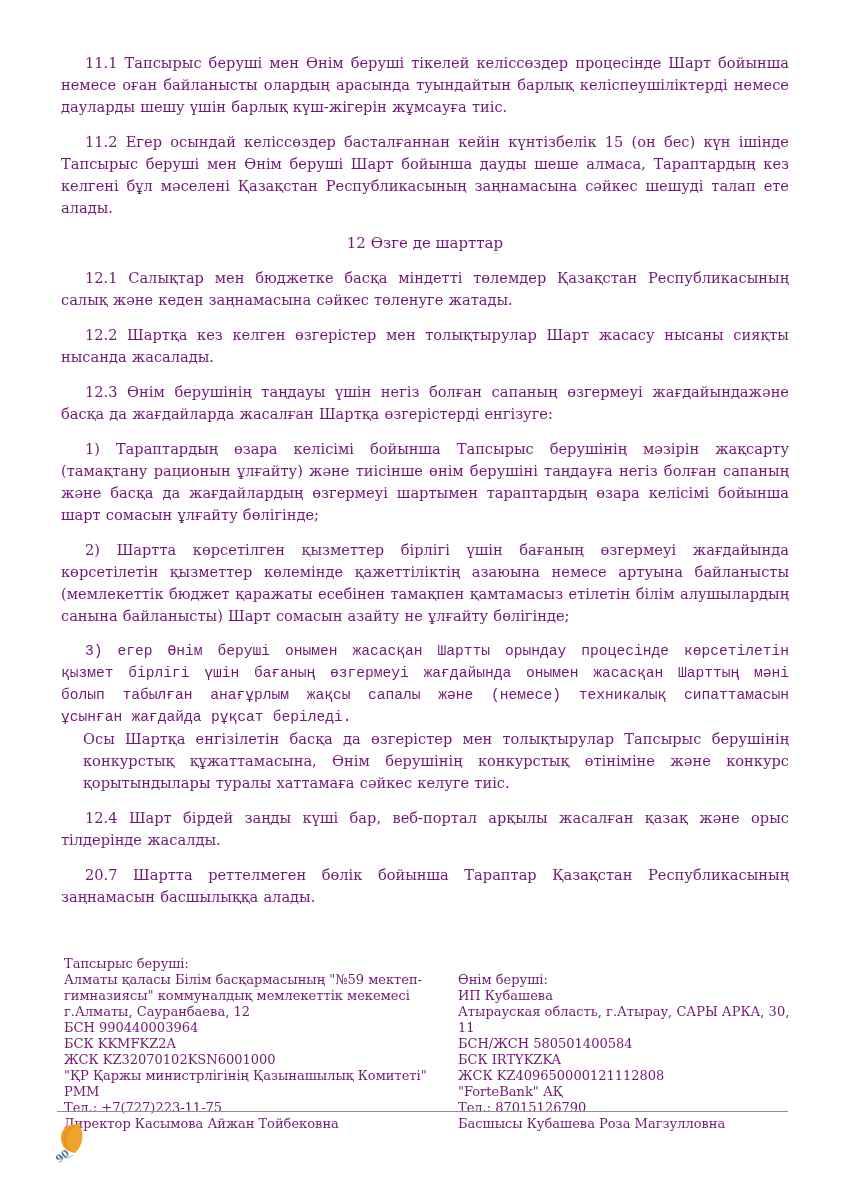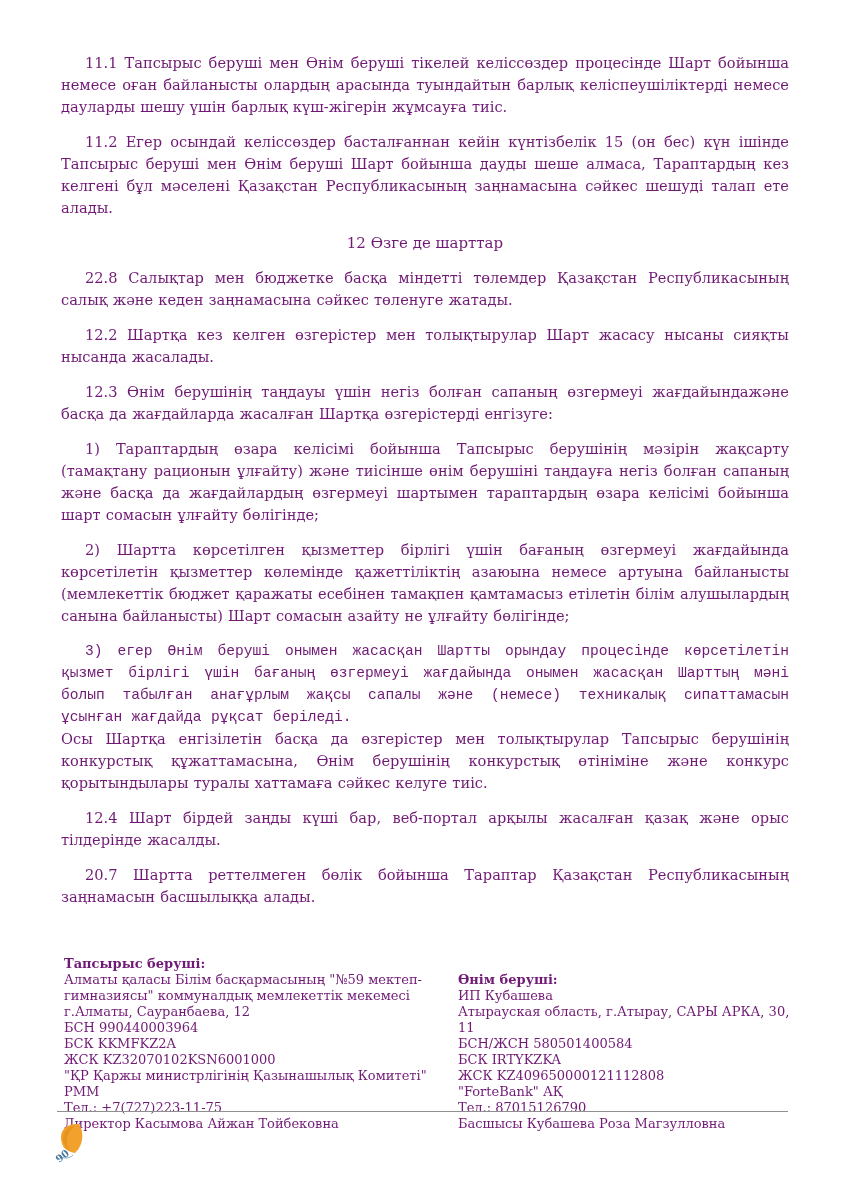--- a/index.html
+++ b/index.html
@@ -15,33 +15,33 @@
   .content {
     position:absolute; top:52px; left:61px; width:728px;
   }
   .para {
     margin:0 0 13px 0;
     font-size:14.6px; line-height:22px;
     text-align:justify; text-indent:24px;
     word-spacing:0.5px;
   }
   .para.tight { margin-bottom:0;font-family:Liberation Mono, monospace; }
-  .para.noindent { text-indent:0; }
+  .para.noindent { text-indent:0;margin-left:22px; }
   .heading {
     font-size:15px; line-height:22px; font-weight:normal;
     text-align:center; margin:0 0 13px 0;
   }
   .details {
     position:absolute; top:956px; left:64px; right:40px;
     font-size:13px; line-height:16px;
   }
   .col { position:absolute; top:0; }
   .col.customer { left:0; width:398px; }
   .col.supplier { left:394px; top:16px; width:350px; }
-  .col-title { font-weight:bold; }
+  .col-title { font-weight:normal; }
   .col-lines { white-space:pre-line; }
   .rule {
     position:absolute; top:1111px; left:57px; width:731px; height:1px;
     background:#8f8f8f;
   }
   .footer-text {
     position:absolute; top:1113px; left:88px; width:712px;
     font-size:13.4px; line-height:18px;
     white-space:pre-line;
   }
@@ -51,21 +51,21 @@
 </style>
 </head>
 <body>
 
 <div class="page">
 
   <div class="content">
     <p class="para">11.1 Тапсырыс беруші мен Өнім беруші тікелей келіссөздер процесінде Шарт бойынша немесе оған байланысты олардың арасында туындайтын барлық келіспеушіліктерді немесе дауларды шешу үшін барлық күш-жігерін жұмсауға тиіс.</p>
     <p class="para">11.2 Егер осындай келіссөздер басталғаннан кейін күнтізбелік 15 (он бес) күн ішінде Тапсырыс беруші мен Өнім беруші Шарт бойынша дауды шеше алмаса, Тараптардың кез келгені бұл мәселені Қазақстан Республикасының заңнамасына сәйкес шешуді талап ете алады.</p>
     <div class="heading">12 Өзге де шарттар</div>
-    <p class="para">22.8 Салықтар мен бюджетке басқа міндетті төлемдер Қазақстан Республикасының салық және кеден заңнамасына сәйкес төленуге жатады.</p>
+    <p class="para">12.1 Салықтар мен бюджетке басқа міндетті төлемдер Қазақстан Республикасының салық және кеден заңнамасына сәйкес төленуге жатады.</p>
     <p class="para">12.2 Шартқа кез келген өзгерістер мен толықтырулар Шарт жасасу нысаны сияқты нысанда жасалады.</p>
     <p class="para">12.3 Өнім берушінің таңдауы үшін негіз болған сапаның өзгермеуі жағдайындажәне басқа да жағдайларда жасалған Шартқа өзгерістерді енгізуге:</p>
     <p class="para">1) Тараптардың өзара келісімі бойынша Тапсырыс берушінің мәзірін жақсарту (тамақтану рационын ұлғайту) және тиісінше өнім берушіні таңдауға негіз болған сапаның және басқа да жағдайлардың өзгермеуі шартымен тараптардың өзара келісімі бойынша шарт сомасын ұлғайту бөлігінде;</p>
     <p class="para">2) Шартта көрсетілген қызметтер бірлігі үшін бағаның өзгермеуі жағдайында көрсетілетін қызметтер көлемінде қажеттіліктің азаюына немесе артуына байланысты (мемлекеттік бюджет қаражаты есебінен тамақпен қамтамасыз етілетін білім алушылардың санына байланысты) Шарт сомасын азайту не ұлғайту бөлігінде;</p>
     <p class="para tight">3) егер Өнім беруші онымен жасасқан Шартты орындау процесінде көрсетілетін қызмет бірлігі үшін бағаның өзгермеуі жағдайында онымен жасасқан Шарттың мәні болып табылған анағұрлым жақсы сапалы және (немесе) техникалық сипаттамасын ұсынған жағдайда рұқсат беріледі.</p>
     <p class="para noindent">Осы Шартқа енгізілетін басқа да өзгерістер мен толықтырулар Тапсырыс берушінің конкурстық құжаттамасына, Өнім берушінің конкурстық өтініміне және конкурс қорытындылары туралы хаттамаға сәйкес келуге тиіс.</p>
     <p class="para">12.4 Шарт бірдей заңды күші бар, веб-портал арқылы жасалған қазақ және орыс тілдерінде жасалды.</p>
     <p class="para">20.7 Шартта реттелмеген бөлік бойынша Тараптар Қазақстан Республикасының заңнамасын басшылыққа алады.</p>
   </div>
 

